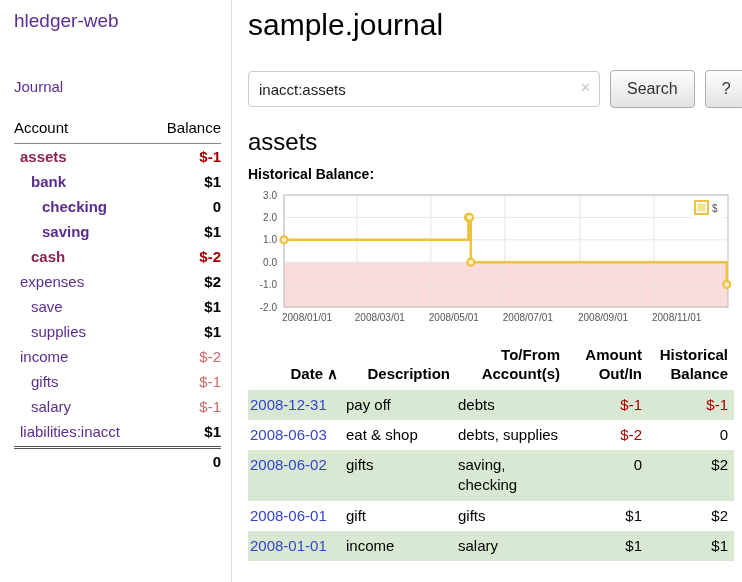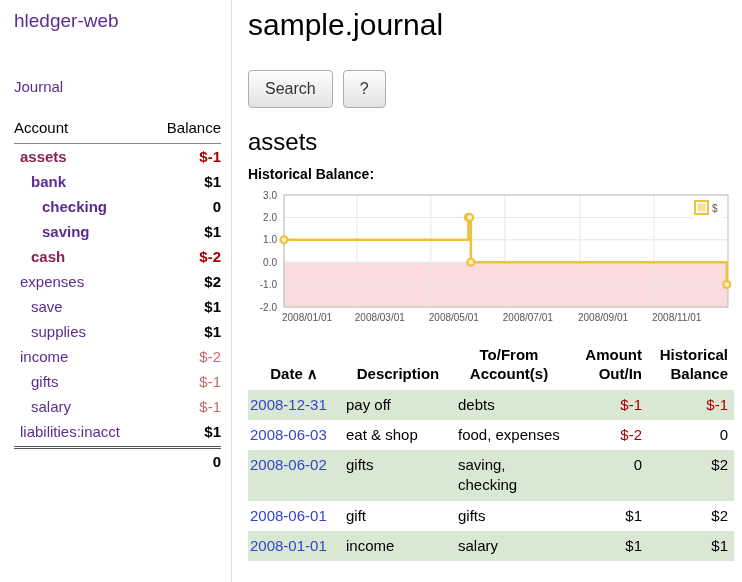--- a/index.html
+++ b/index.html
@@ -43,21 +43,21 @@
   .clear{position:absolute;right:9px;top:10px;color:#c9c9c9;font-size:13px;cursor:pointer;line-height:1;}
   .btn{height:38px;padding:0 16px;font-size:16px;color:#333;font-family:"Liberation Sans",sans-serif;
        background:linear-gradient(#fefefe,#e3e3e3);border:1px solid #adadad;border-radius:4px;cursor:pointer;}
   h2{font-size:24px;font-weight:400;margin:20px 0 10px 0;}
   .chart-title{font-weight:bold;font-size:14px;margin:4px 0 8px 0;}
   .chart-wrap{width:486px;}
   #chart-svg text.tick{font-size:10px;fill:#555;font-family:"Liberation Sans",sans-serif;}
 
   
   table.txns{border-collapse:collapse;width:486px;margin-top:10px;font-size:15px;table-layout:fixed;}
-  .txns th{text-align:center;font-weight:bold;padding:4px 6px 6px 2px;vertical-align:bottom;line-height:1.25;}
+  .txns th{text-align:right;font-weight:bold;padding:4px 6px 6px 2px;vertical-align:bottom;line-height:1.25;}
   .txns th.num,.txns td.num{text-align:right;}
   .txns td{padding:5px 6px 5px 2px;vertical-align:top;line-height:1.35;}
   .txns tr.shaded{background:var(--row_green);}
   .col-date{width:96px;} .col-desc{width:112px;} .col-accts{width:110px;} .col-amt{width:82px;} .col-bal{width:86px;}
   .date-link{color:var(--date_link_blue);text-decoration:none;}
   td.neg{color:var(--negative_strong);}
   .sort{font-weight:bold;margin-left:4px;}
 </style>
 </head>
 <body>
@@ -126,20 +126,24 @@
       <div class="acct-total">
         <span class="bal-pos">0</span>
       </div>
     </div>
   </aside>
 
   <main>
     <h1>sample.journal</h1>
 
     <div class="search-row">
+      <div class="search-box">
+        <input type="text" value="inacct:assets" style="">
+        <span class="clear">✕</span>
+      </div>
       <button class="btn">Search</button>
       <button class="btn">?</button>
     </div>
 
     <h2>assets</h2>
     <div class="chart-title">Historical Balance:</div>
 
     <div class="chart-wrap">
       <svg id="chart-svg" width="486" height="138">
           <rect x="36" y="5" width="444" height="112" fill="#ffffff"></rect>
@@ -198,21 +202,21 @@
           <tr class="shaded">
             <td><a href="#" class="date-link">2008-12-31</a></td>
             <td class="">pay off</td>
             <td class="">debts</td>
             <td class="num neg">$-1</td>
             <td class="num neg">$-1</td>
           </tr>
           <tr>
             <td><a href="#" class="date-link">2008-06-03</a></td>
             <td class="">eat &amp; shop</td>
-            <td class="">food, expenses</td>
+            <td class="">debts, supplies</td>
             <td class="num neg">$-2</td>
             <td class="num">0</td>
           </tr>
           <tr class="shaded">
             <td><a href="#" class="date-link">2008-06-02</a></td>
             <td class="">gifts</td>
             <td class="">saving, checking</td>
             <td class="num">0</td>
             <td class="num">$2</td>
           </tr>

